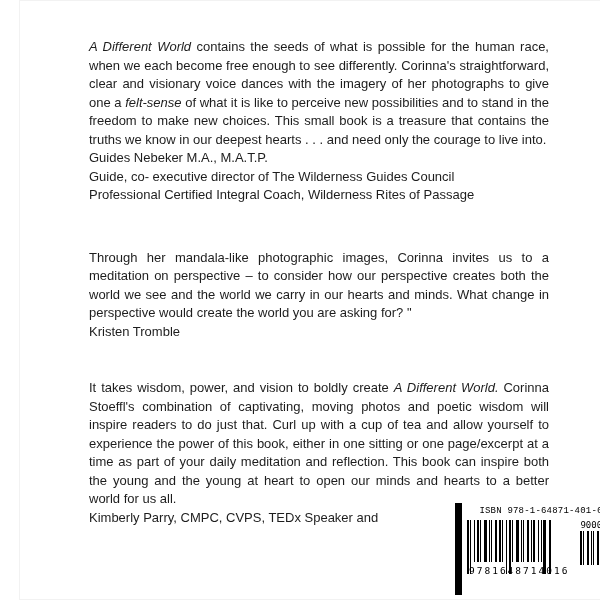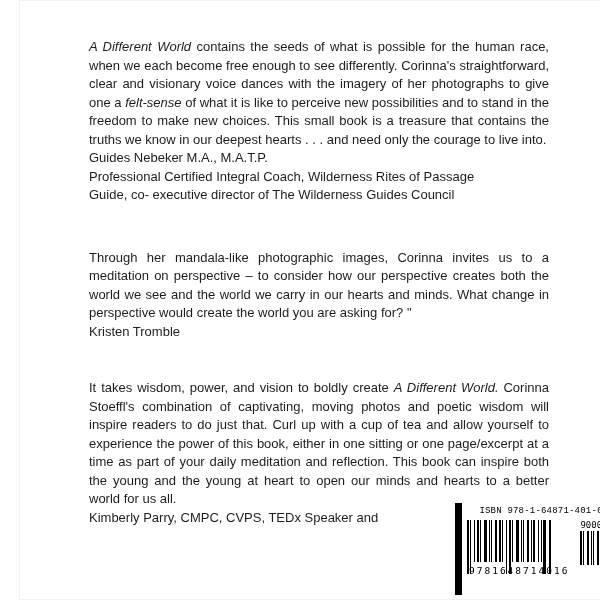--- a/index.html
+++ b/index.html
@@ -113,22 +113,22 @@
 </head>
 <body>
 
 <div class="cover">
   <div class="text-col">
 
     <section class="blurb b1">
       <p class="para"><span style="font-style: italic;">A Different World</span><span> contains the seeds of what is possible for the human race, when we each become free enough to see differently. Corinna's straightforward, clear and visionary voice dances with the imagery of her photographs to give one a </span><span style="font-style: italic;">felt-sense</span><span> of what it is like to perceive new possibilities and to stand in the freedom to make new choices. This small book is a treasure that contains the truths we know in our deepest hearts . . . and need only the courage to live into.</span></p>
       <div class="attr">
         <div>Guides Nebeker M.A., M.A.T.P.</div>
+        <div>Guide, co- executive director of The Wilderness Guides Council</div>
         <div>Professional Certified Integral Coach, Wilderness Rites of Passage</div>
-        <div>Guide, co- executive director of The Wilderness Guides Council</div>
       </div>
     </section>
 
     <section class="blurb b2">
       <p class="para"><span>Through her mandala-like photographic images, Corinna invites us to a meditation on perspective – to consider how our perspective creates both the world we see and the world we carry in our hearts and minds. What change in perspective would create the world you are asking for? "</span></p>
       <div class="attr">
         <div>Kristen Tromble</div>
       </div>
     </section>
 

